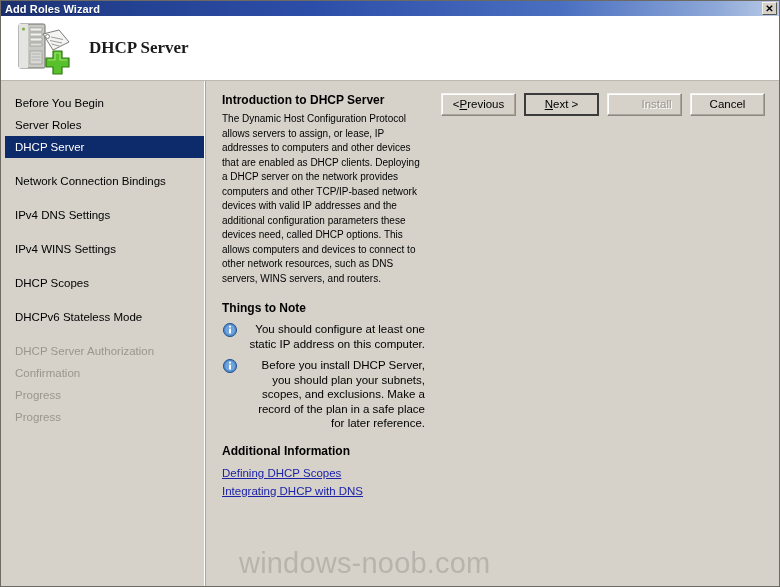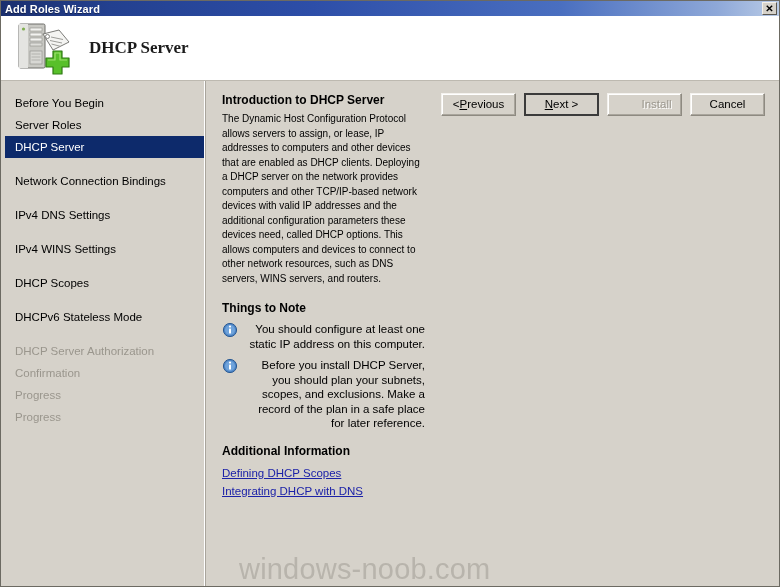--- a/index.html
+++ b/index.html
@@ -247,21 +247,21 @@
     padding-left: 24px;
   }
   .wiz-button u {
     text-decoration: underline;
   }
 
   
   #watermark {
     position: absolute;
     left: 238px;
-    bottom: 0;
+    bottom: 6px;
     font-size: 29px;
     color: #b8b4ac;
     font-family: "Liberation Sans", sans-serif;
     letter-spacing: 0.2px;
     white-space: nowrap;
     pointer-events: none;
     z-index: 20;
   }
 </style>
 </head>

